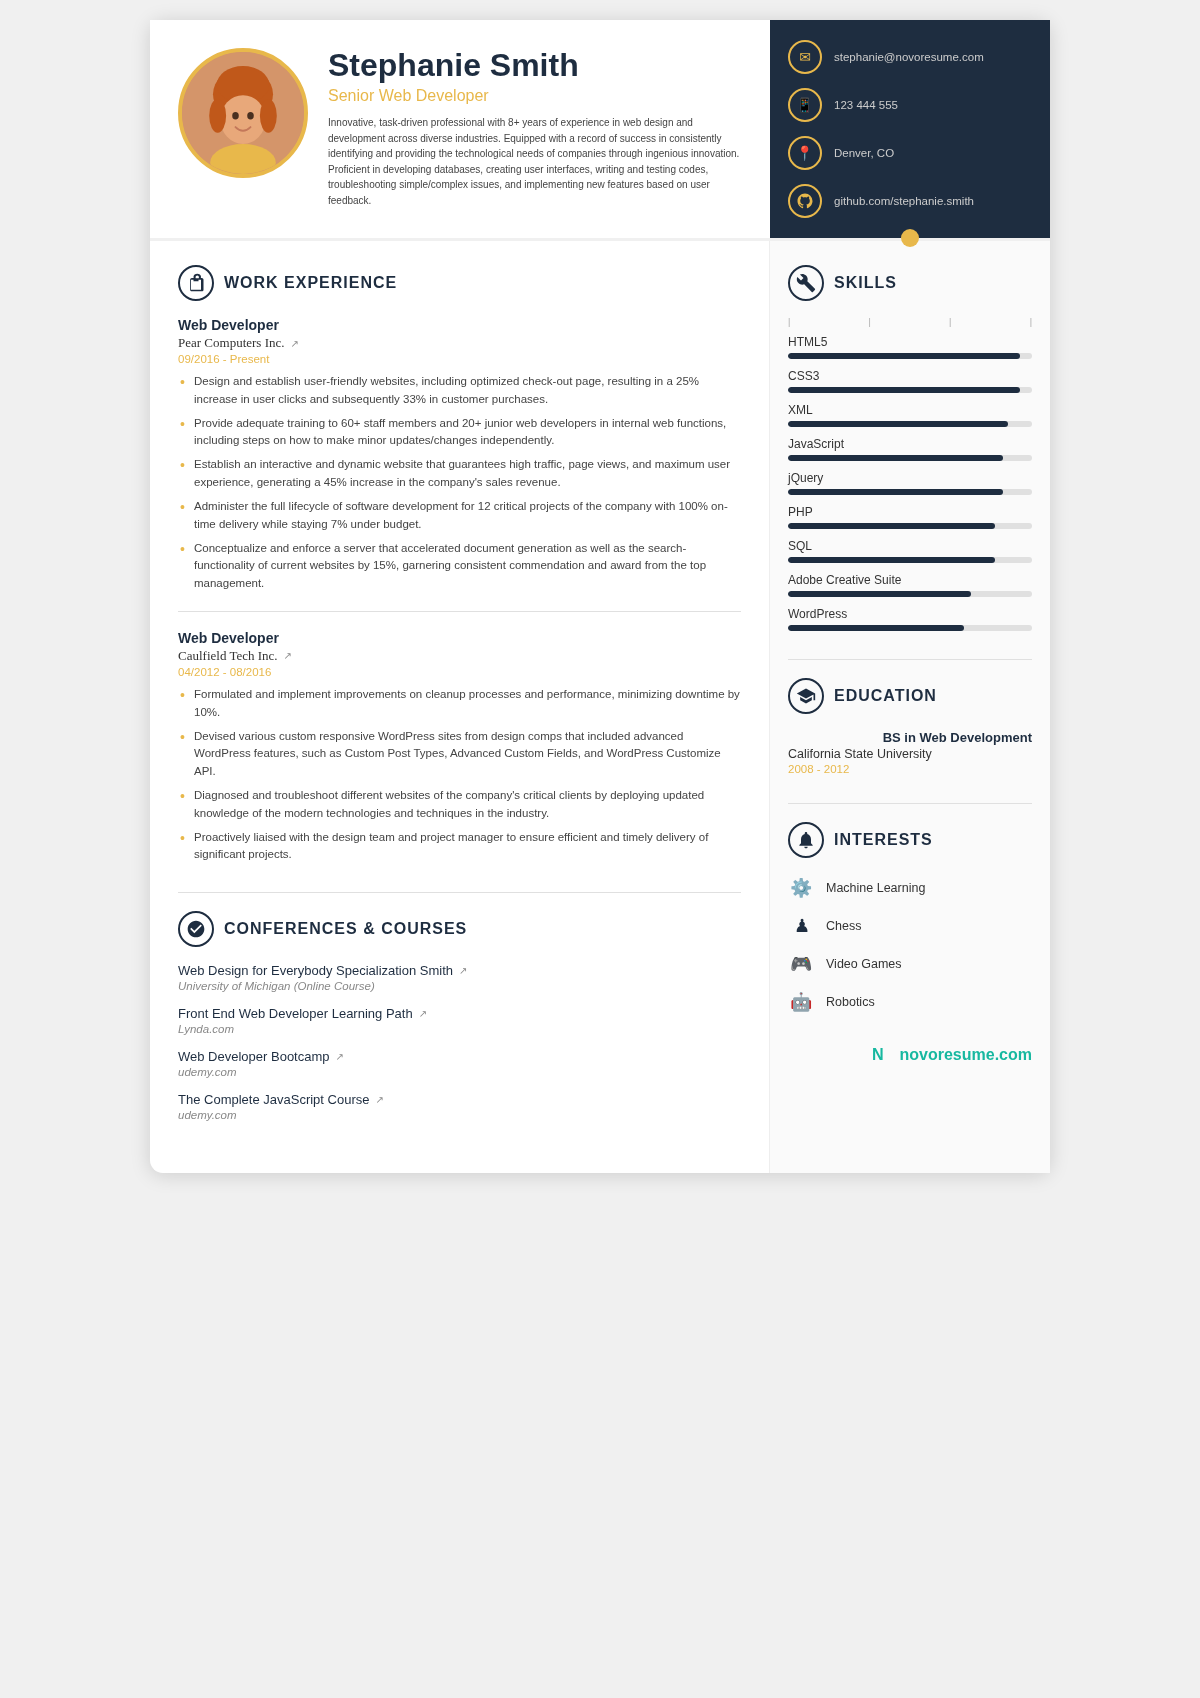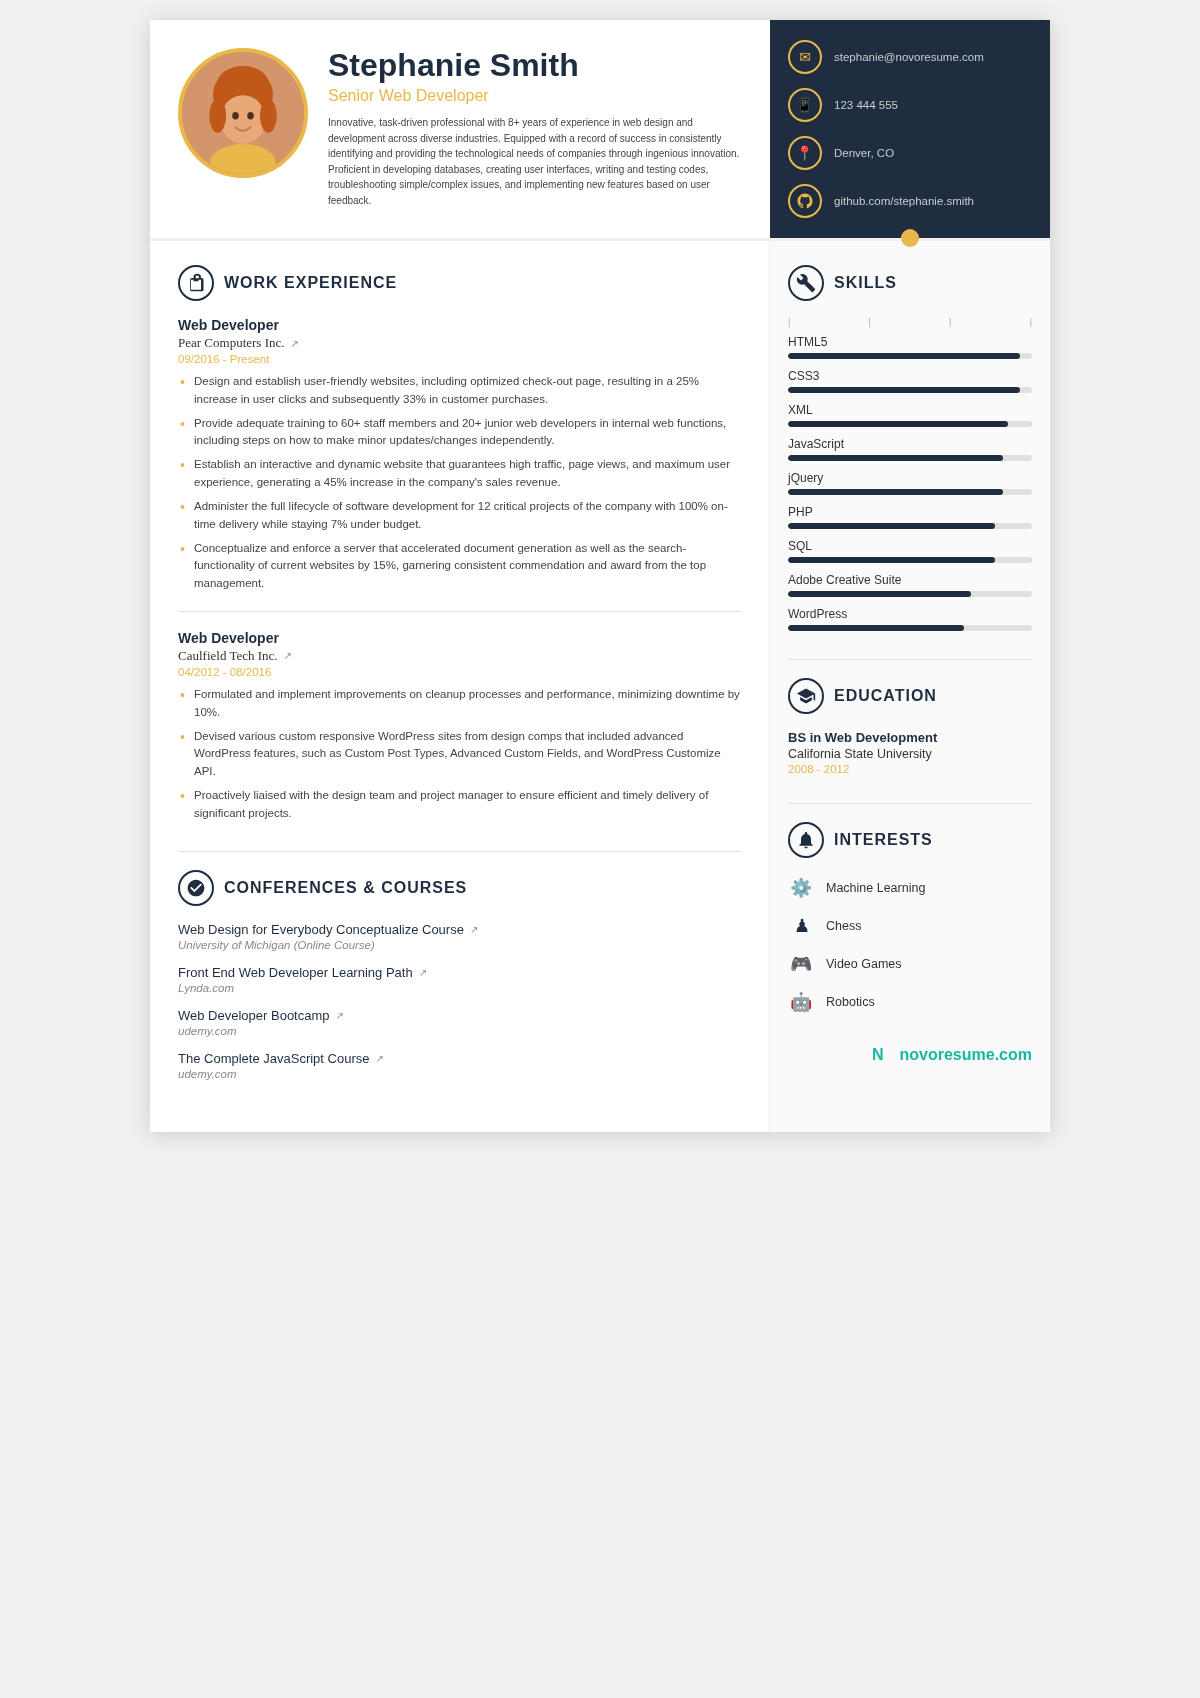--- a/index.html
+++ b/index.html
@@ -7,20 +7,21 @@
       font-family: 'Segoe UI', Arial, sans-serif;
       background: #f0f0f0;
       display: flex;
       justify-content: center;
       padding: 20px;
     }
     .resume {
       width: 900px;
       background: #fff;
       box-shadow: 0 2px 20px rgba(0,0,0,0.15);
+      border-radius: 13px;
     }
     
     .header {
       display: flex;
       background: #fff;
       border-bottom: 3px solid #f0f0f0;
     }
     .header-left {
       flex: 1;
       display: flex;
@@ -216,20 +217,21 @@
     .skills-scale-mark {
       font-size: 9px;
       color: #aaa;
     }
     
     .edu-degree {
       font-size: 13px;
       font-weight: 700;
       color: #1e2d40;
       margin-bottom: 2px;
+      text-align: right;
     }
     .edu-school {
       font-size: 12.5px;
       color: #333;
       margin-bottom: 2px;
     }
     .edu-dates {
       font-size: 11.5px;
       color: #e8b84b;
     }
@@ -383,39 +385,40 @@
         <div class="job-item">
           <div class="job-title">Web Developer</div>
           <div class="job-company">
             <span>Caulfield Tech Inc.</span>
             <span class="ext-link">↗</span>
           </div>
           <div class="job-dates">04/2012 - 08/2016</div>
           <ul class="job-bullets">
             <li>Formulated and implement improvements on cleanup processes and performance, minimizing downtime by 10%.</li>
             <li>Devised various custom responsive WordPress sites from design comps that included advanced WordPress features, such as Custom Post Types, Advanced Custom Fields, and WordPress Customize API.</li>
+            <li>Diagnosed and troubleshoot different websites of the company's critical clients by deploying updated knowledge of the modern technologies and techniques in the industry.</li>
             <li>Proactively liaised with the design team and project manager to ensure efficient and timely delivery of significant projects.</li>
           </ul>
         </div>
       </div>
 
       <div class="section">
         <div class="divider"></div>
         <div class="section-title">
           <div class="section-icon">
             <svg width="20" height="20" viewBox="0 0 24 24" fill="#1e2d40">
               <path d="M12 2C6.48 2 2 6.48 2 12s4.48 10 10 10 10-4.48 10-10S17.52 2 12 2zm-2 15l-5-5 1.41-1.41L10 14.17l7.59-7.59L19 8l-9 9z"></path>
             </svg>
           </div>
           <span class="section-title-text">CONFERENCES &amp; COURSES</span>
         </div>
 
         <div class="conf-item">
           <div class="conf-title">
-            <span>Web Design for Everybody Conceptualize Course</span>
+            <span>Web Design for Everybody Specialization Smith</span>
             <span class="ext-link">↗</span>
           </div>
           <div class="conf-sub">University of Michigan (Online Course)</div>
         </div>
 
         <div class="conf-item">
           <div class="conf-title">
             <span>Front End Web Developer Learning Path</span>
             <span class="ext-link">↗</span>
           </div>

